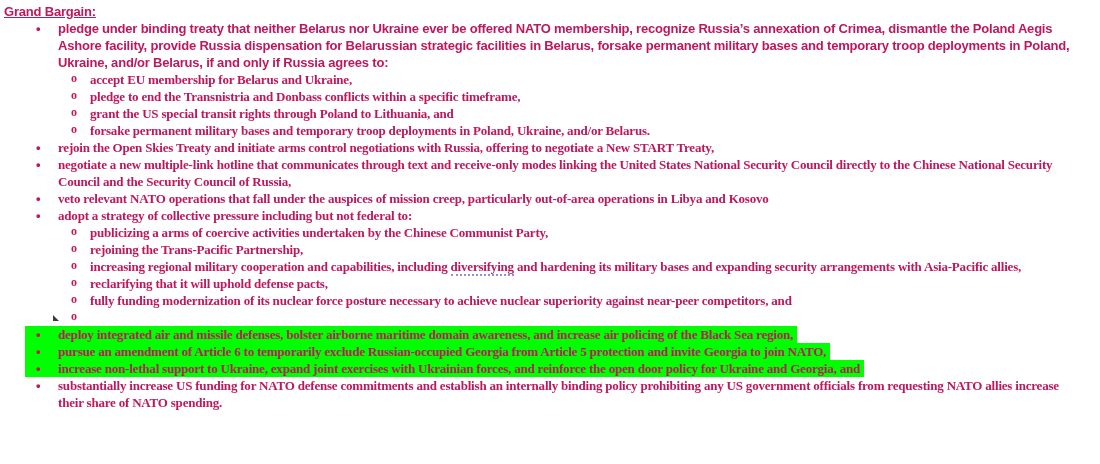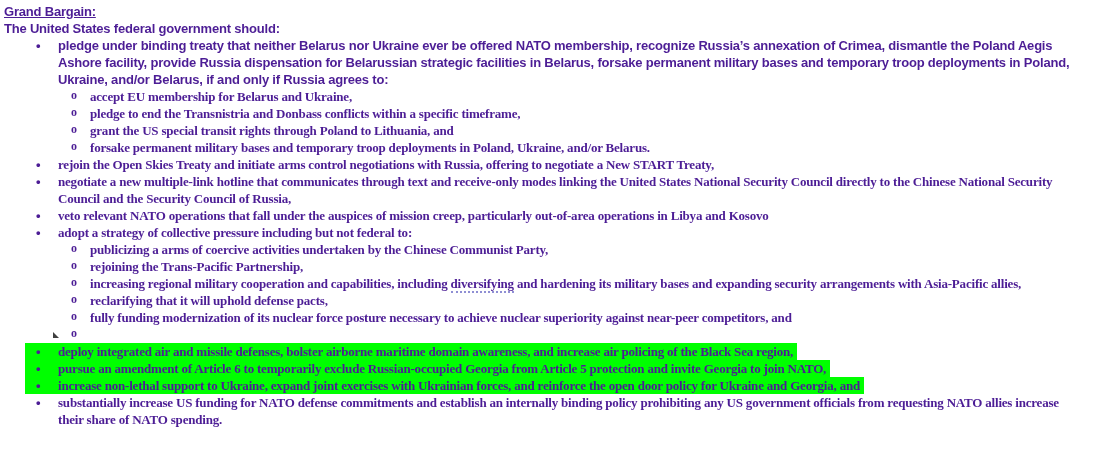--- a/index.html
+++ b/index.html
@@ -7,21 +7,21 @@
     padding: 0;
     background: #ffffff;
   }
   body {
     width: 1100px;
     height: 464px;
     overflow: hidden;
   }
   .doc {
     padding: 3px 18px 0 4px;
-    color: #4c1d95;
+    color: #be185d;
   }
   .line {
     font-weight: bold;
     font-size: 13px;
     line-height: 17px;
     letter-spacing: -0.2px;
     min-height: 17px;
   }
   .sans  { font-family: "Liberation Sans", sans-serif; }
   .serif { font-family: "Liberation Serif", serif; }
@@ -67,21 +67,20 @@
     border-right: 6px solid transparent;
   }
 </style>
 </head>
 <body>
 
 <div class="doc">
 
   <div class="line sans"><span class="underline">Grand Bargain:</span></div>
 
-  <div class="line sans">The United States federal government should:</div>
 
   <div class="line sans li1">
     <span class="mk">•</span>
     <span>pledge under binding treaty that neither Belarus nor Ukraine ever be offered NATO membership, recognize Russia’s annexation of Crimea, dismantle the Poland Aegis Ashore facility, provide Russia dispensation for Belarussian strategic facilities in Belarus, forsake permanent military bases and temporary troop deployments in Poland, Ukraine, and/or Belarus, if and only if Russia agrees to:</span>
   </div>
 
   <div class="line serif li2">
     <span class="mk">o</span>
     <span>accept EU membership for Belarus and Ukraine,</span>
   </div>

